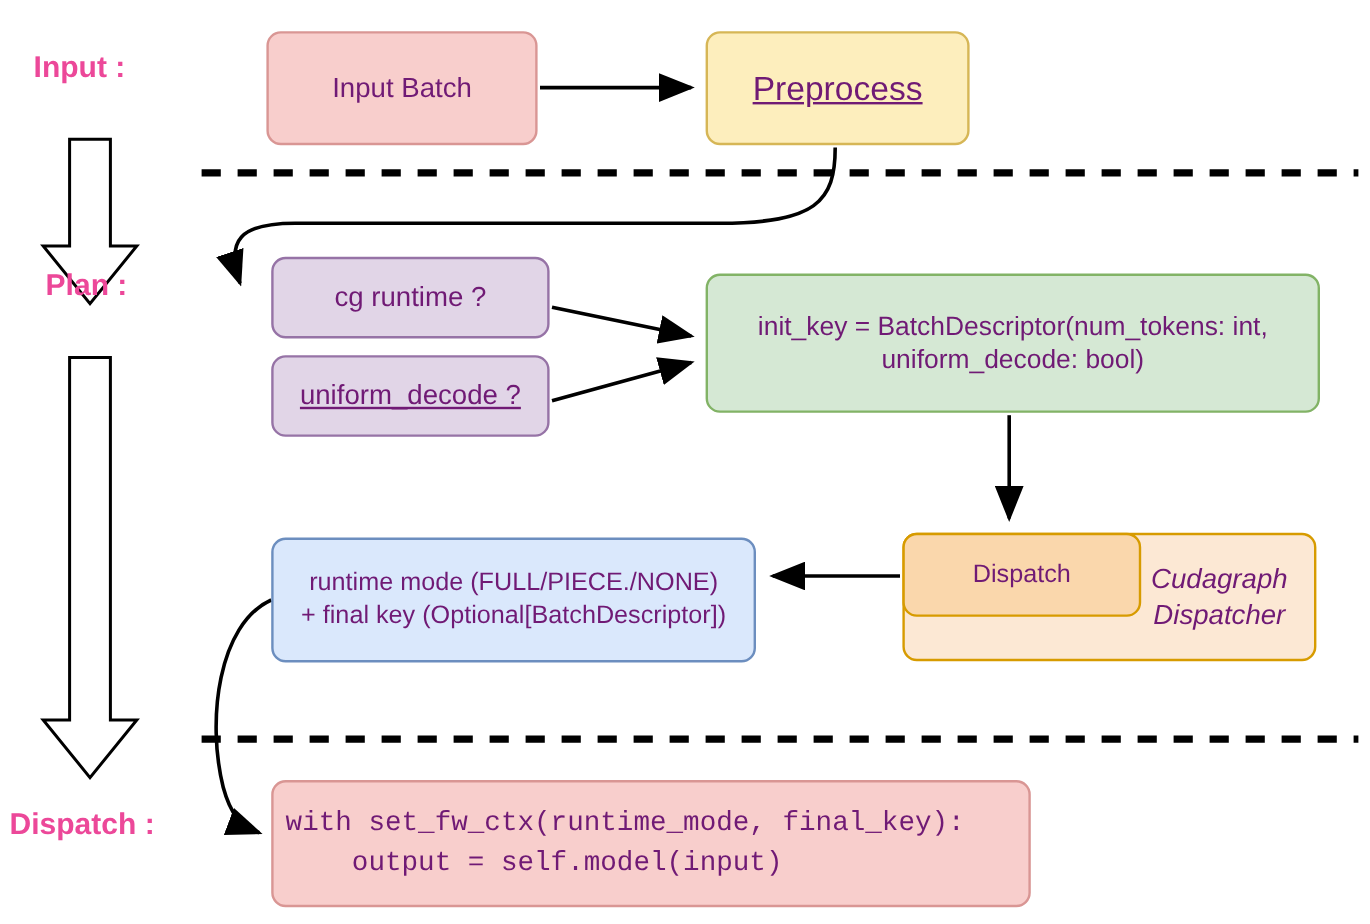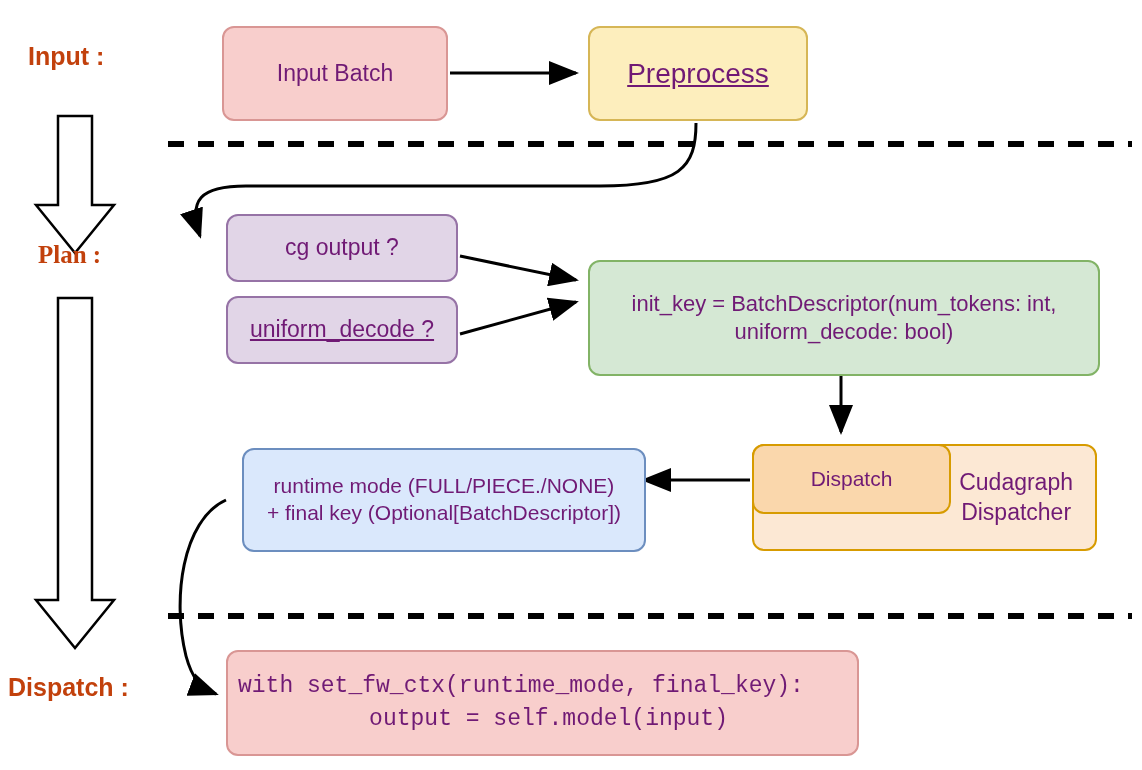--- a/index.html
+++ b/index.html
@@ -36,55 +36,55 @@
     border-style: solid;
     border-width: 2px;
     color: #701a75;
     line-height: 1.28;
     white-space: pre-line;
   }
   .stage-label {
     position: absolute;
     font-weight: bold;
     font-size: 25px;
-    color: #c2410c;
+    color: #ec4899;
     white-space: nowrap;
     text-align: right;
   }
   .code-node {
     font-family: "Liberation Mono", "DejaVu Sans Mono", monospace;
     justify-content: flex-start;
-    text-align: center;
+    text-align: left;
     white-space: pre;
     font-size: 23px;
     line-height: 1.42;
     padding-left: 10px;
   }
   
   #node-input-batch   { left: 222px; top: 26px;  width: 226px; height: 95px;
                         background: #f8cecc; border-color: #d99694; font-size: 23px; }
   #node-preprocess    { left: 588px; top: 26px;  width: 220px; height: 95px;
                         background: #fdeebd; border-color: #d6b656; font-size: 28px; text-decoration: underline; }
   #node-cg-padding    { left: 226px; top: 214px; width: 232px; height: 68px;
                         background: #e1d5e7; border-color: #9673a6; font-size: 23px; }
   #node-uniform-decode{ left: 226px; top: 296px; width: 232px; height: 68px;
                         background: #e1d5e7; border-color: #9673a6; font-size: 23px; text-decoration: underline; }
   #node-init-key      { left: 588px; top: 228px; width: 512px; height: 116px;
-                        background: #d5e8d4; border-color: #82b366; font-size: 22px; margin-top: 32px; }
+                        background: #d5e8d4; border-color: #82b366; font-size: 22px; }
   #node-cudagraph-dispatcher { left: 752px; top: 444px; width: 345px; height: 107px;
                         background: #fce8d4; border-color: #d79b00;
-                        font-size: 23px; justify-content: flex-end; padding-right: 22px; }
+                        font-size: 23px; justify-content: flex-end; padding-right: 22px; font-style: italic; }
   #node-dispatch      { left: 752px; top: 444px; width: 199px; height: 70px;
                         background: #fad7ac; border-color: #d79b00; font-size: 21px; }
   #node-runtime-mode  { left: 226px; top: 448px; width: 404px; height: 104px;
-                        background: #dae8fc; border-color: #6c8ebf; font-size: 21px; margin-left: 16px; }
+                        background: #dae8fc; border-color: #6c8ebf; font-size: 21px; }
   #node-execute-code  { left: 226px; top: 650px; width: 633px; height: 106px;
                         background: #f8cecc; border-color: #d99694; }
   #label-input   { left: 28px;  top: 42px;  }
-  #label-plan    { left: 38px;  top: 241px; font-family: Liberation Serif, serif; }
+  #label-plan    { left: 38px;  top: 224px; }
   #label-execute { left: 8px;   top: 673px; }
 </style>
 </head>
 <body>
 
 <div id="canvas">
 
   <svg class="svg-layer" viewBox="0 0 1142 770">
     <defs>
       <marker id="arrowhead" markerWidth="10" markerHeight="8" refX="9" refY="4" orient="auto" markerUnits="strokeWidth">
@@ -115,21 +115,21 @@
   </svg>
 
   <div class="stage-label" id="label-input">Input :</div>
   <div class="stage-label" id="label-plan">Plan :</div>
   <div class="stage-label" id="label-execute">Dispatch :</div>
 
   <div class="node" id="node-input-batch">Input Batch</div>
 
   <div class="node" id="node-preprocess">Preprocess</div>
 
-  <div class="node" id="node-cg-padding">cg output ?</div>
+  <div class="node" id="node-cg-padding">cg runtime ?</div>
 
   <div class="node" id="node-uniform-decode">uniform_decode ?</div>
 
   <div class="node" id="node-init-key">init_key = BatchDescriptor(num_tokens: int,
 uniform_decode: bool)</div>
 
   <div class="node" id="node-cudagraph-dispatcher">Cudagraph
 Dispatcher</div>
 
   <div class="node" id="node-dispatch">Dispatch</div>

